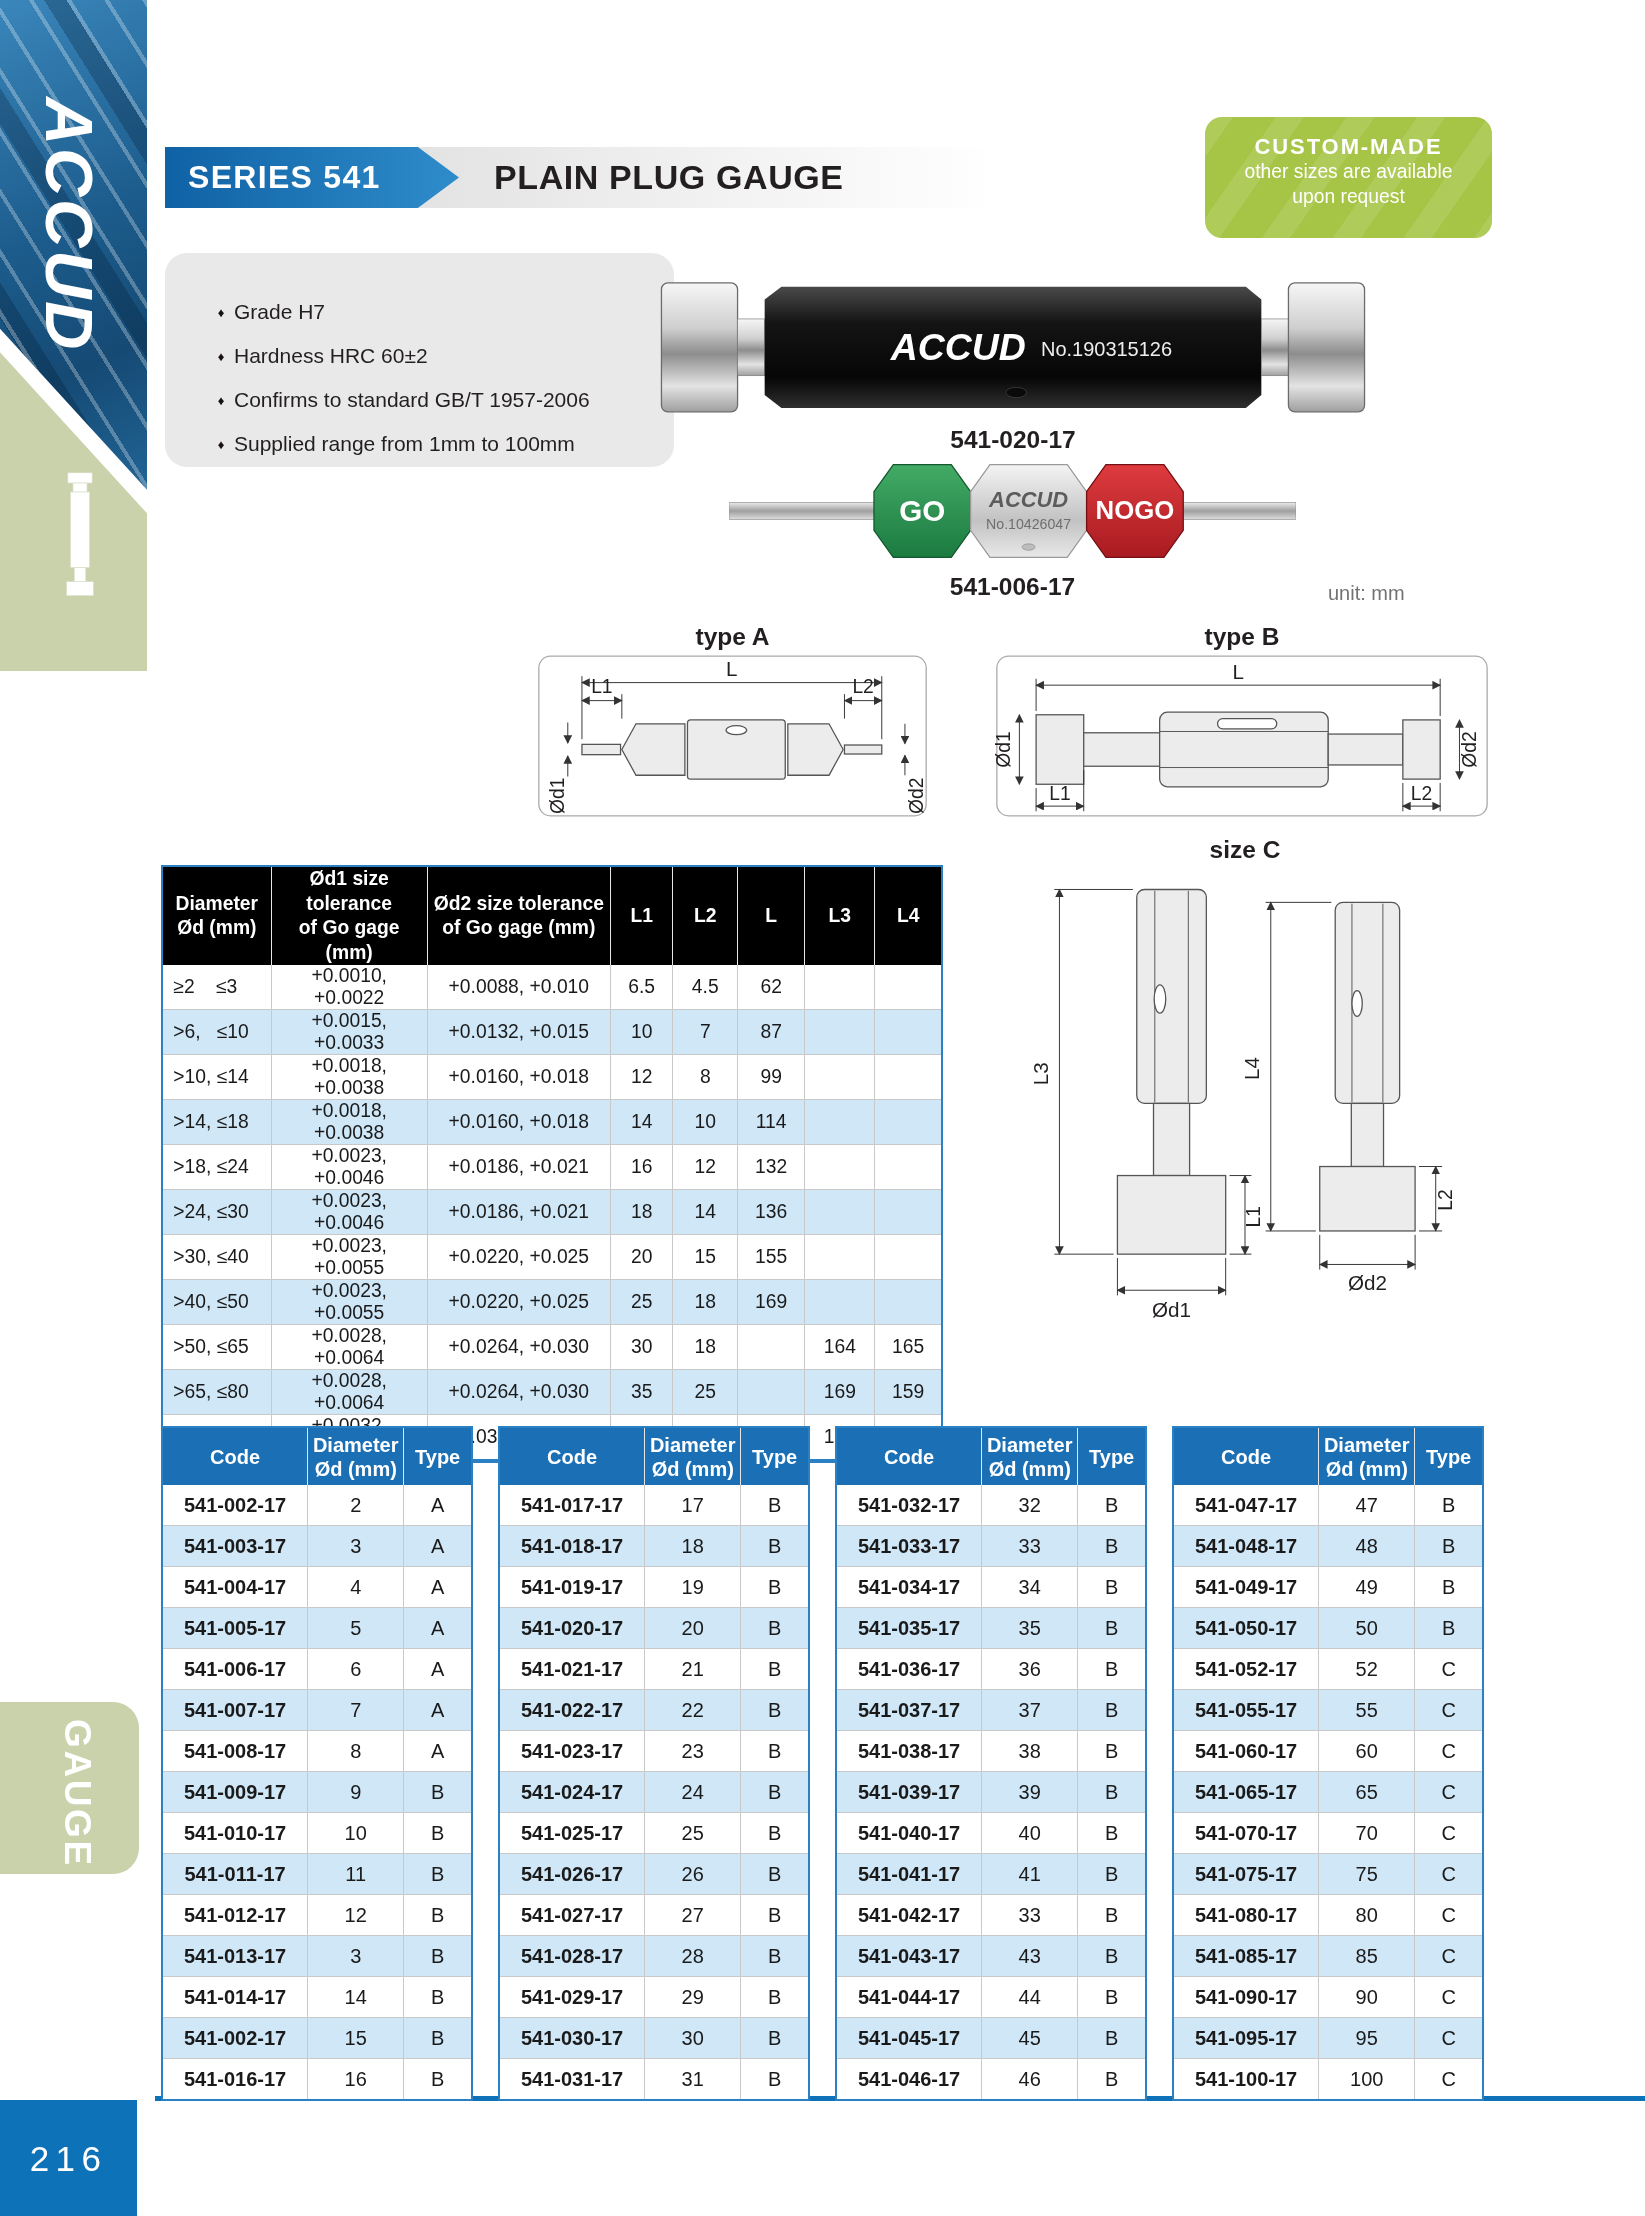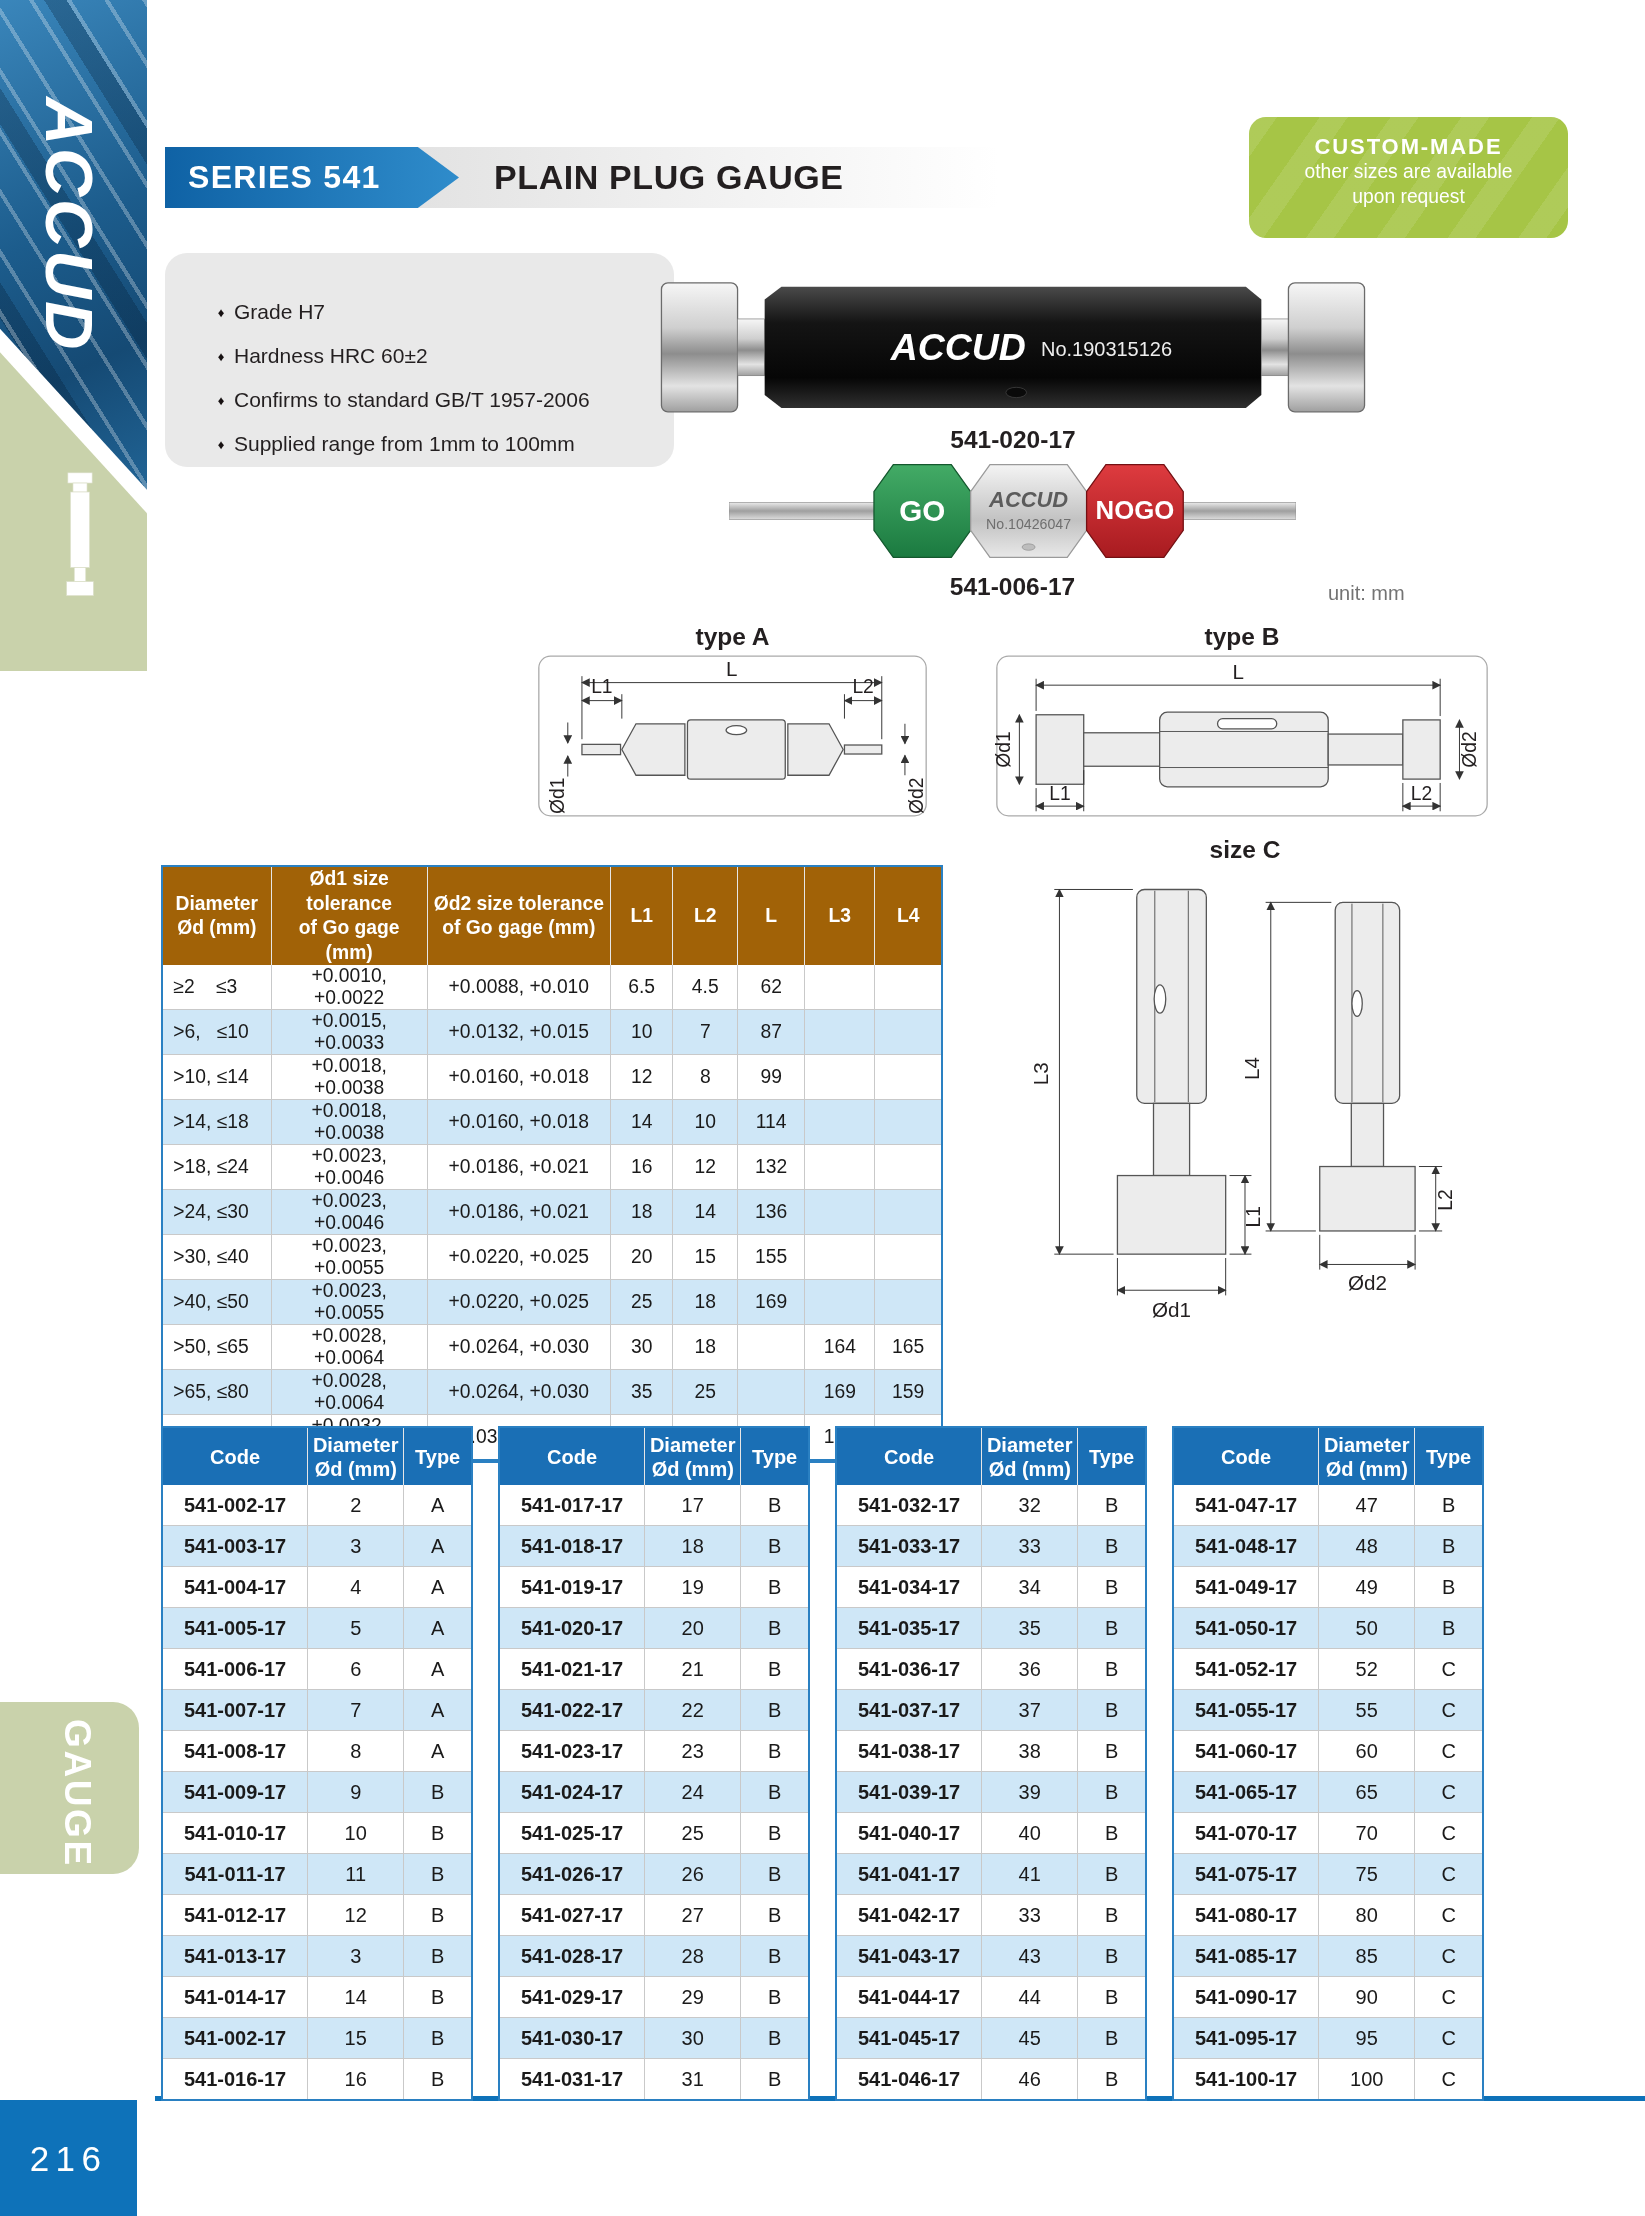--- a/index.html
+++ b/index.html
@@ -30,22 +30,22 @@
     background:linear-gradient(90deg,#d6d6d6,#ededed 55%,rgba(255,255,255,0) 100%);}
   .banner-arrow{position:absolute;left:165px;top:147px;width:294px;height:61px;
     clip-path:polygon(0 0,86% 0,100% 50%,86% 100%,0 100%);
     background:linear-gradient(90deg,#0f62a5,#2f8ccb);
     display:flex;align-items:center;padding-left:23px;box-sizing:border-box;}
   .banner-arrow span{color:#fff;font-weight:bold;font-size:32px;letter-spacing:1.3px;}
   .page-title{position:absolute;left:494px;top:147px;height:61px;display:flex;align-items:center;
     font-weight:bold;font-size:34px;letter-spacing:0.6px;color:#231f20;}
 
   
-  .badge{position:absolute;left:1205px;top:117px;width:319px;height:121px;background:#a6c546;
-    border-radius:17px;text-align:center;color:#fff;overflow:hidden;margin-left:44px;}
+  .badge{position:absolute;left:1205px;top:117px;width:287px;height:121px;background:#a6c546;
+    border-radius:17px;text-align:center;color:#fff;overflow:hidden;}
   .badge .wm{position:absolute;inset:0;
     background:repeating-linear-gradient(125deg,rgba(255,255,255,.10) 0 23px,rgba(255,255,255,0) 23px 58px);}
   .badge-title{position:relative;margin-top:17px;font-weight:bold;font-size:22px;letter-spacing:1.9px;}
   .badge-line{position:relative;font-size:19.3px;line-height:24.5px;}
 
   
   .features{position:absolute;left:165px;top:253px;width:509px;height:214px;background:#e9e9e9;
     border-radius:22px;padding:37px 0 0 43px;box-sizing:border-box;}
   .feat{display:flex;align-items:center;height:44px;font-size:21px;color:#231f20;text-align:center;}
   .feat .bullet{width:26px;font-size:13px;color:#171112;}
@@ -67,21 +67,21 @@
   .svg-a{position:absolute;left:535px;top:653px;}
   .svg-b{position:absolute;left:993px;top:653px;}
   .svg-c{position:absolute;left:1000px;top:865px;}
   .dim{font-size:30px;fill:#231f20;}
   .dim-b{font-size:32px;fill:#231f20;}
 
   
   table{border-collapse:collapse;table-layout:fixed;}
   .spec-table{position:absolute;left:161px;top:865px;width:782px;border:2.6px solid #2a80c2;
     border-bottom:4.5px solid #2a80c2;}
-  .spec-table th{background:#a16207;color:#fff;font-weight:bold;font-size:19.3px;line-height:24.5px;
+  .spec-table th{background:#000000;color:#fff;font-weight:bold;font-size:19.3px;line-height:24.5px;
     white-space:pre-line;height:70px;border-left:1.3px solid #e6e6e6;padding:0 2.6px;}
   .spec-table th:first-child{border-left:none;}
   .spec-table td{height:34px;text-align:center;font-size:19.3px;color:#1a1a1a;
     border:1.3px solid #c9c9c9;border-top:none;padding:0 2.6px;}
   .spec-table td:first-child{white-space:pre;text-align:left;padding-left:10.3px;margin-top:24px;}
   .spec-table tbody tr:nth-child(even){background:#cfe7f7;}
   .spec-table tbody tr:nth-child(odd){background:#fff;}
 
   .code-table{position:absolute;top:1426px;width:312px;border:2.6px solid #2a80c2;}
   .ct-0{left:161px;} .ct-1{left:498px;} .ct-2{left:835px;} .ct-3{left:1172px;}

